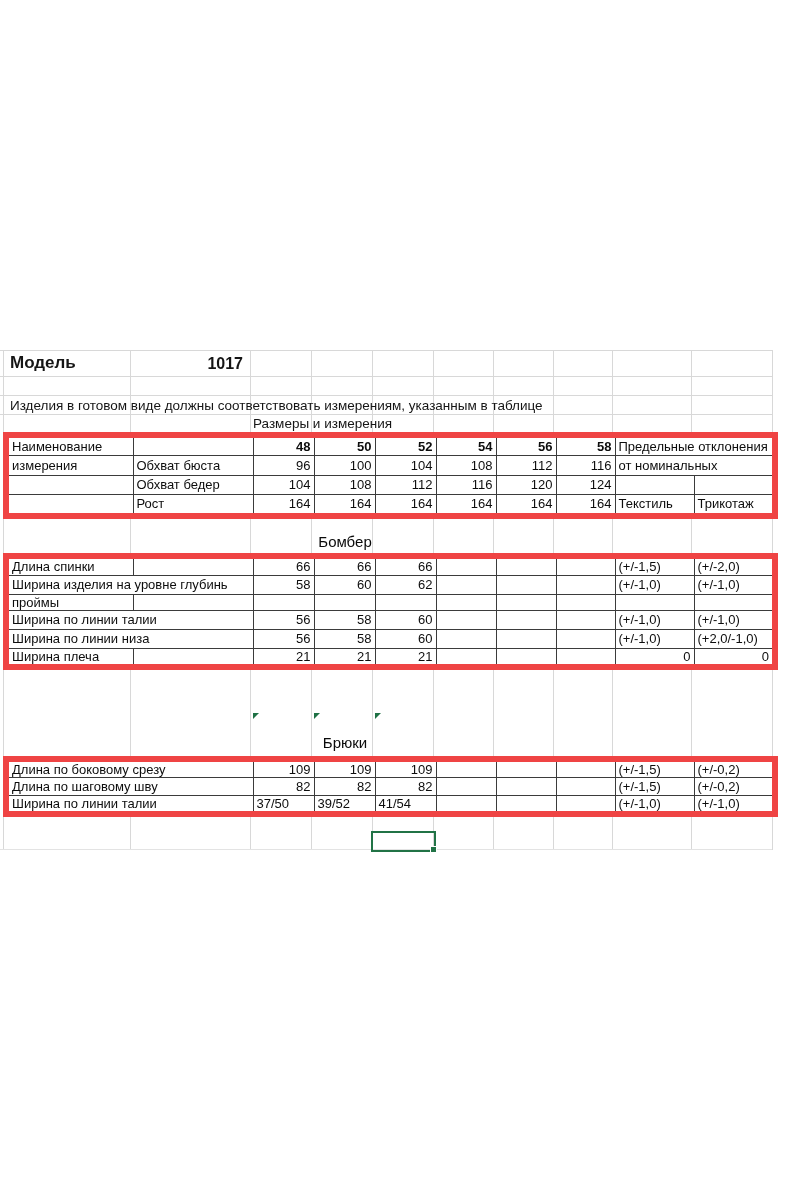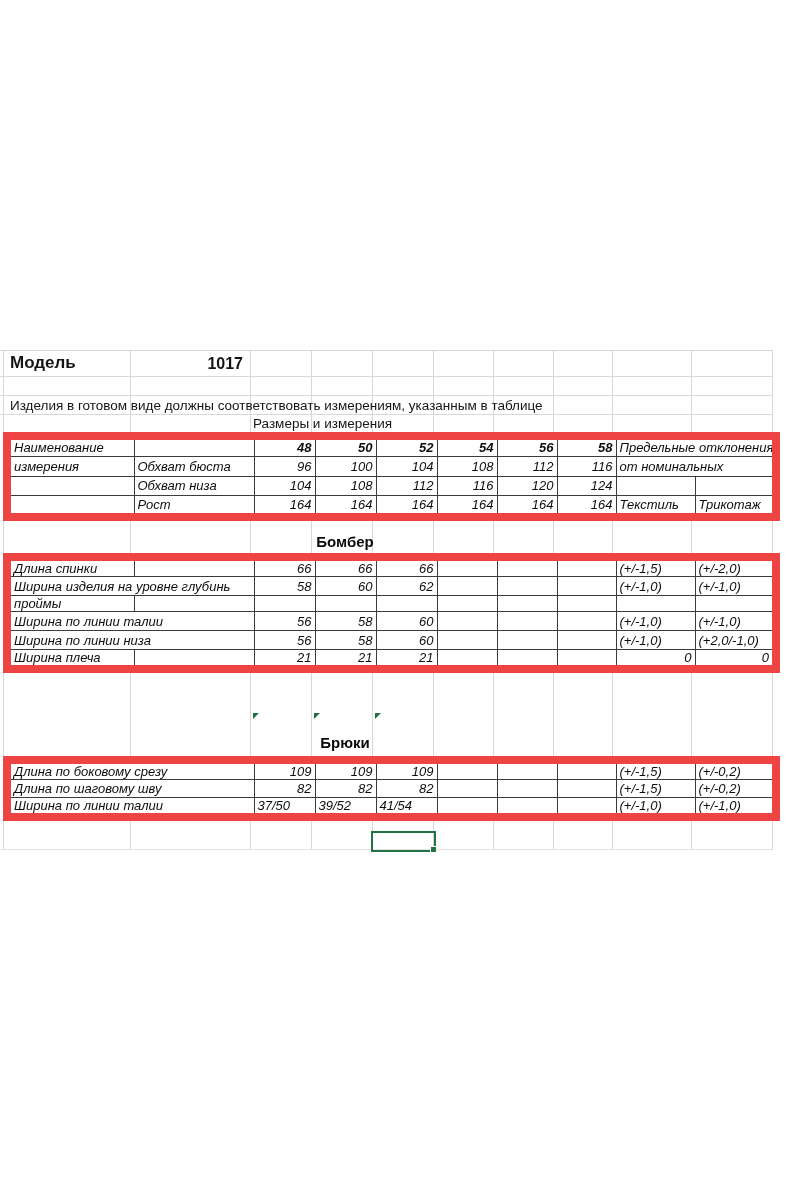--- a/index.html
+++ b/index.html
@@ -5,25 +5,25 @@
   html,body{margin:0;padding:0;background:#ffffff;}
   #screen{position:relative;width:800px;height:1200px;background:#ffffff;overflow:hidden;
           font-family:"Liberation Sans","DejaVu Sans",sans-serif;color:#111;}
   .gl-v{position:absolute;width:1px;background:#d8d8d8;top:350px;height:500px;}
   .gl-h{position:absolute;height:1px;background:#d8d8d8;left:0;width:772px;}
   .toptext{position:absolute;white-space:nowrap;font-size:13.5px;color:#151515;}
   .sheet-table{position:absolute;left:3px;border-collapse:collapse;table-layout:fixed;
                background:#fff;font-size:13px;color:#0d0d0d;}
   .sheet-table td{border:1px solid #3b3b3b;padding:0 3px;overflow:hidden;white-space:nowrap;
                   vertical-align:middle;line-height:15px;}
-  .sheet-table{border:8px solid #ef4444;font-style:italic;}
+  .sheet-table{border:6px solid #ef4444;}
   td.num{text-align:right;}
   td.b{font-weight:bold;}
   .section-label{position:absolute;left:250px;width:190px;text-align:center;
-                 font-weight:bold;font-size:15px;color:#0a0a0a;}
+                 font-weight:normal;font-size:15px;color:#0a0a0a;}
   .err-tri{position:absolute;width:0;height:0;border-top:6px solid #1e7145;
            border-right:6px solid transparent;}
   .sel-box{position:absolute;left:371px;top:831px;width:61px;height:17px;
            border:2px solid #217346;background:transparent;}
   .sel-handle{position:absolute;right:-3px;bottom:-3px;width:5px;height:5px;
               background:#217346;border:1px solid #fff;}
 </style>
 </head>
 <body>
 
@@ -82,21 +82,21 @@
       <td class="num">96</td>
       <td class="num">100</td>
       <td class="num">104</td>
       <td class="num">108</td>
       <td class="num">112</td>
       <td class="num">116</td>
       <td colspan="2">от номинальных</td>
     </tr>
     <tr style="height:19px">
       <td></td>
-      <td>Обхват низа</td>
+      <td>Обхват бедер</td>
       <td class="num">104</td>
       <td class="num">108</td>
       <td class="num">112</td>
       <td class="num">116</td>
       <td class="num">120</td>
       <td class="num">124</td>
       <td></td>
       <td></td>
     </tr>
     <tr style="height:22px">

